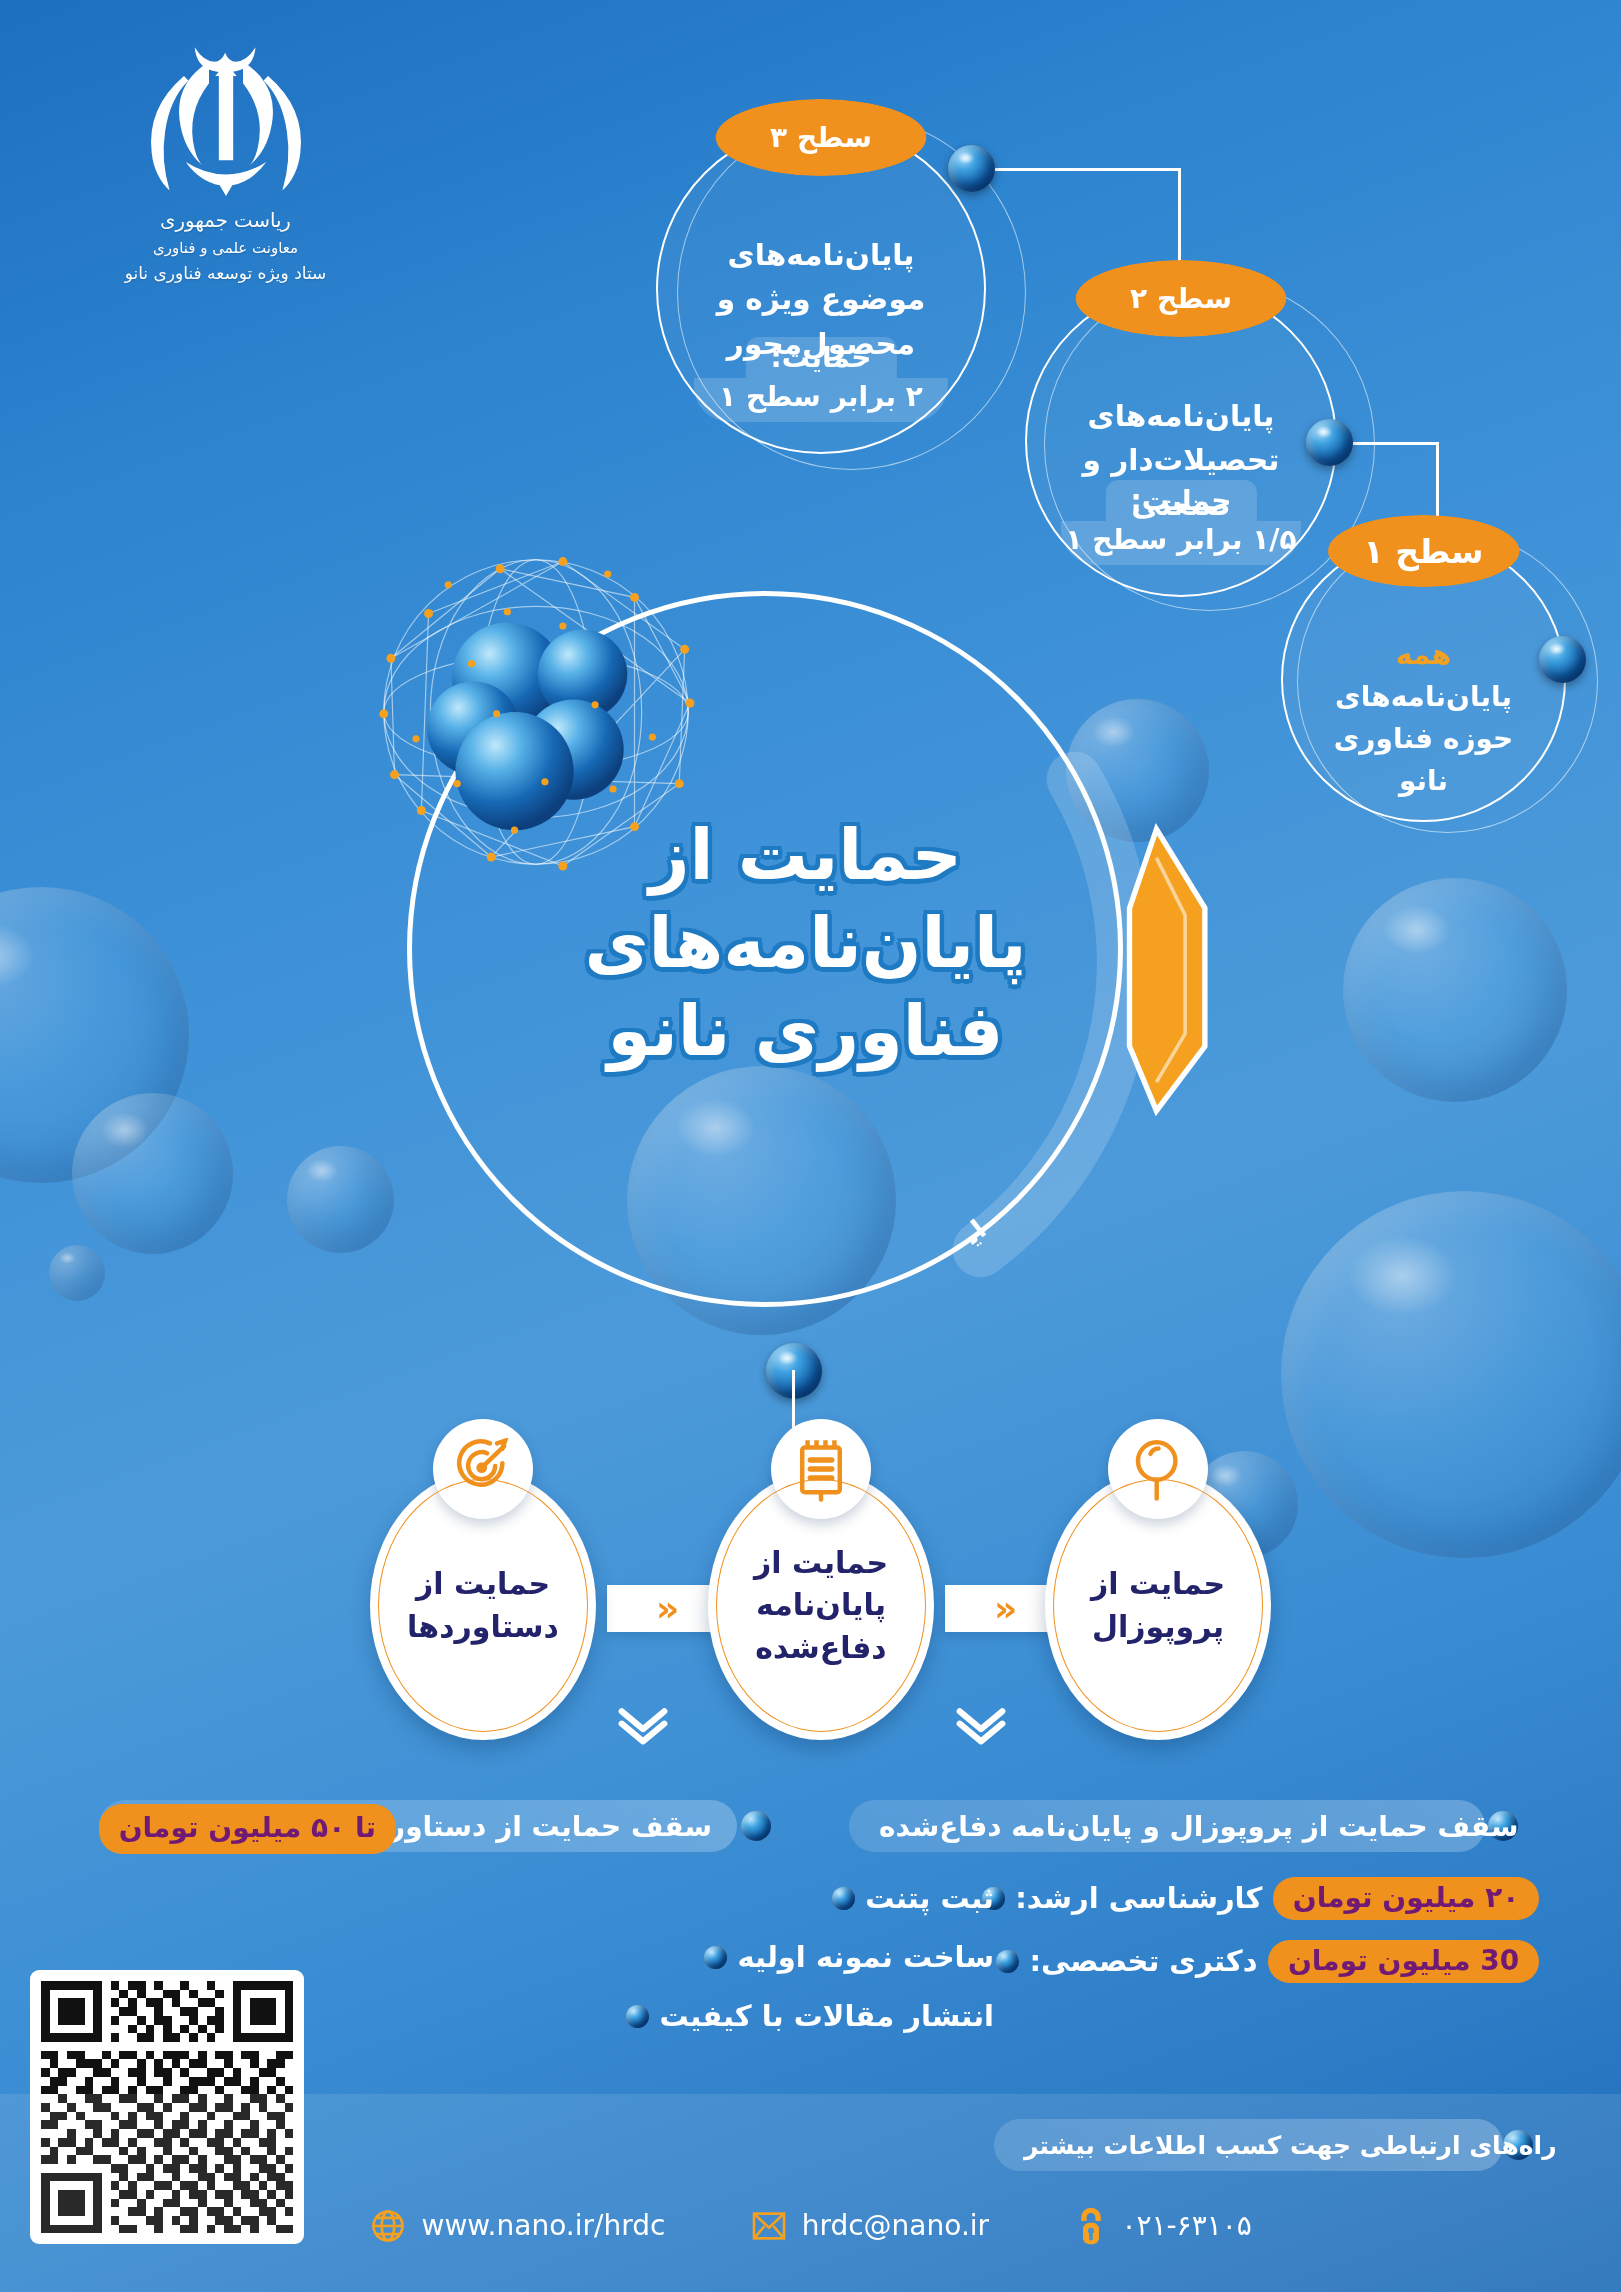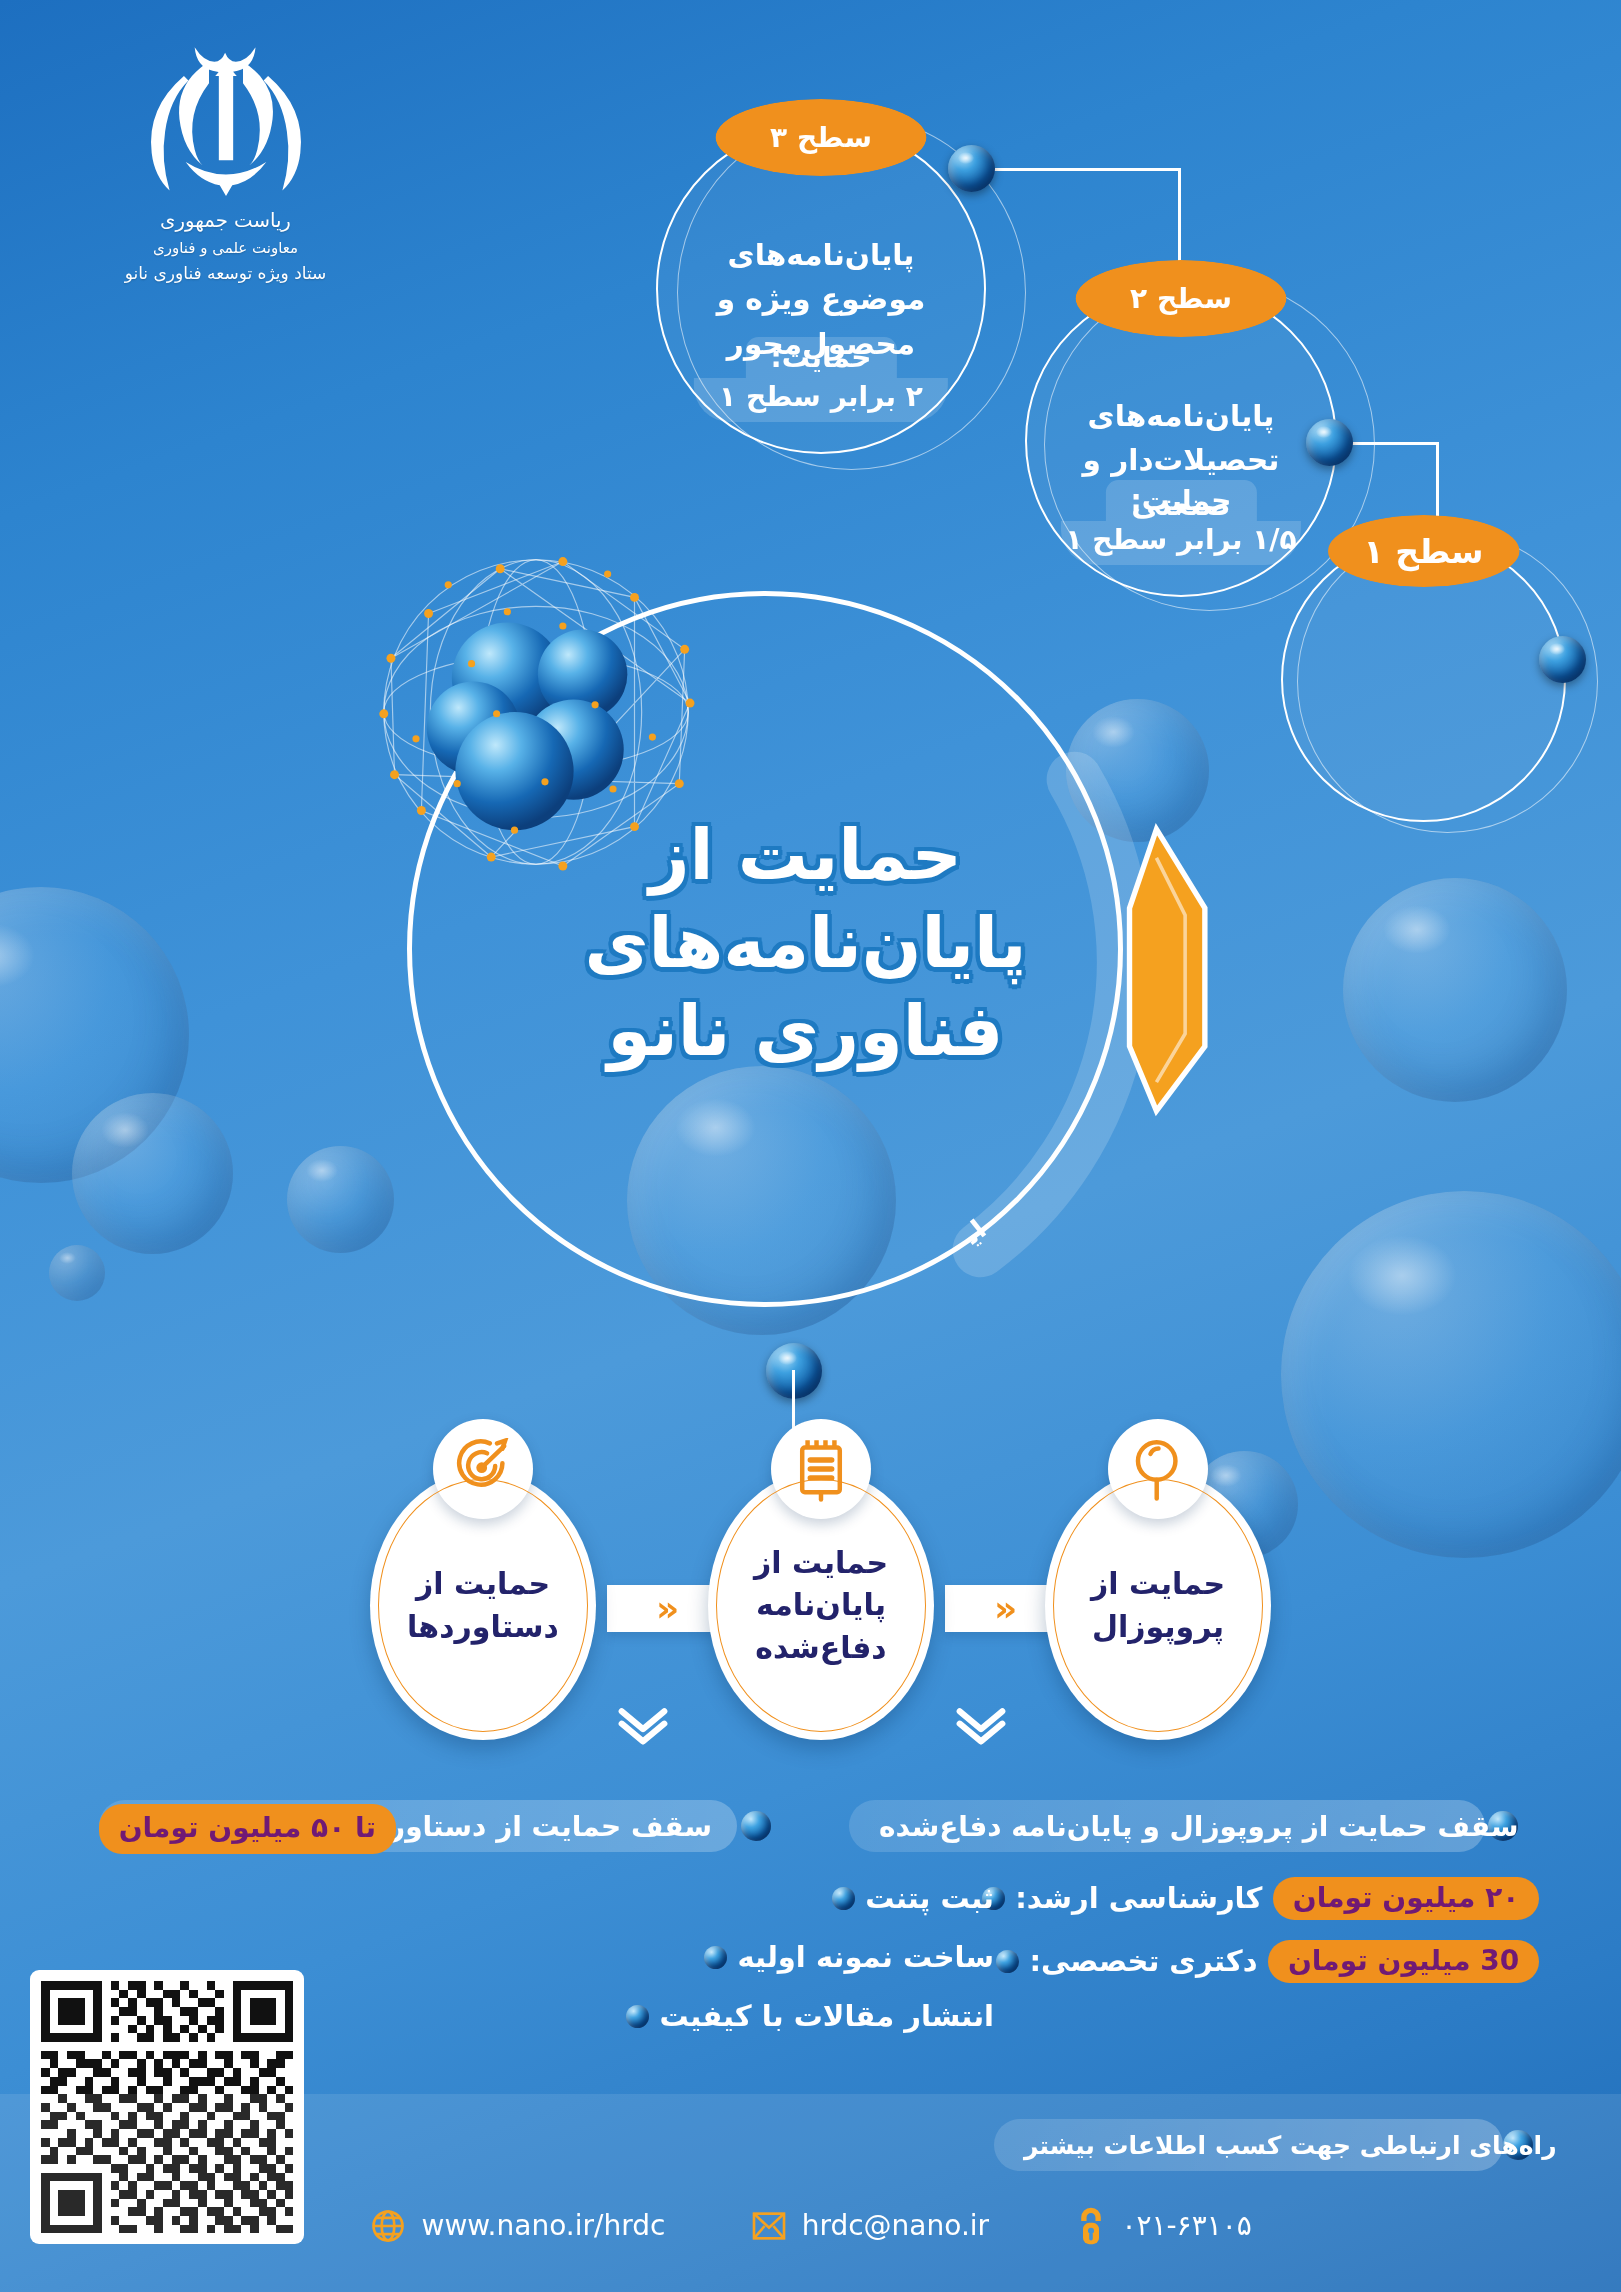--- a/index.html
+++ b/index.html
@@ -251,20 +251,23 @@
     <div class="support">
       <span class="cap">حمایت:</span>
       <span class="val">۱/۵ برابر سطح ۱</span>
     </div>
   </div>
   <div class="node" style="left:1306px; top:419px;"></div>
 
   <div class="orbit" style="left:1297px; top:530px; width:301px; height:303px;"></div>
   <div class="level" id="lv1">
     <div class="badge" style="width:192px;height:72px;font-size:33px;top:-24px;">سطح ۱</div>
+    <div class="body" style="top:95px;font-size:28px;">
+      <span class="hl">همه</span><span> پایان‌نامه‌های حوزه فناوری نانو</span>
+    </div>
   </div>
   <div class="node" style="left:1539px; top:636px;"></div>
 
   <div id="ring"></div>
 
   <svg id="arcband" viewBox="0 0 850 850">
     <defs>
 
       <path id="bandpath" d="M 665 760 A 400 400 0 0 0 770 235" fill="none"></path>
 

